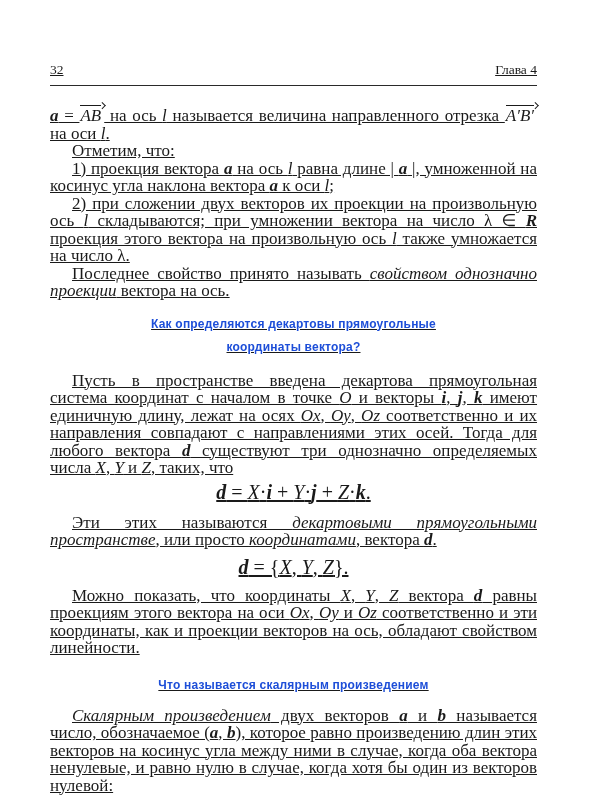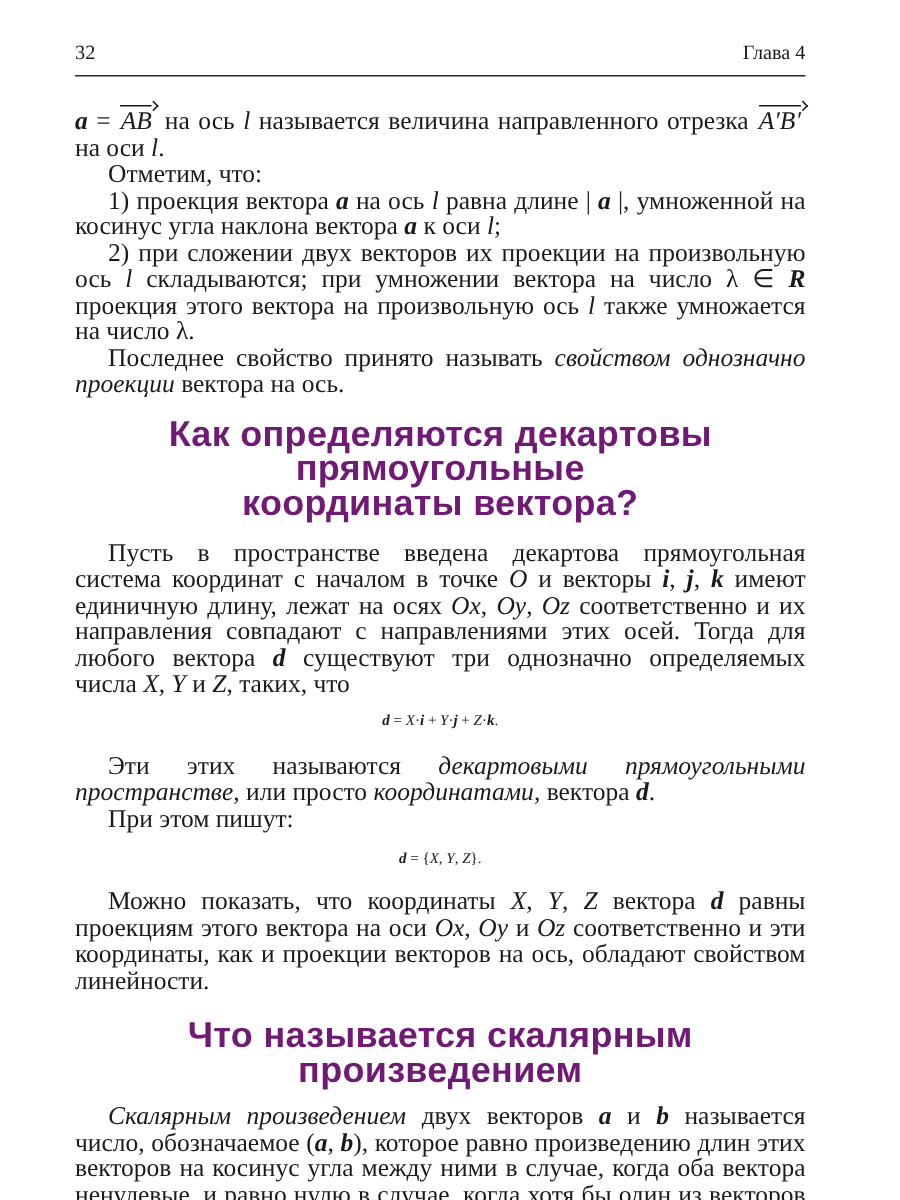--- a/index.html
+++ b/index.html
@@ -1,24 +1,25 @@
 <!DOCTYPE html>
 <html><head>
 <meta charset="utf-8">
 <style>
   html,body{margin:0;padding:0;background:#ffffff;}
   .page{
     position:relative;
     width:584px;height:800px;
     box-sizing:border-box;
-    padding:27px 47px 0 50px;
+    padding:62px 47px 0 50px;
     background:#ffffff;
     color:#1a1a1a;
     font-family:"Liberation Serif",serif;
     overflow:hidden;
+    text-decoration:underline;
   }
   
   .page-header{
     display:flex;justify-content:space-between;align-items:flex-end;
     font-size:13.5px;line-height:16px;
     padding-bottom:7px;
   }
   .header-rule{
     border:none;margin:0;
     border-top:1.6px solid #2a2a2a;
@@ -29,31 +30,31 @@
     font-size:17px;line-height:17.5px;
     text-align:justify;
   }
   .indent{text-indent:22px;}
   .first-p{margin-top:18px;}
   
   .section-heading{
     margin:13px 0 13px 0;
     font-family:"Liberation Sans",sans-serif;
     font-weight:bold;
-    font-size:24px;line-height:23px;
+    font-size:12px;line-height:23px;
     text-align:center;
     letter-spacing:0.2px;
-    color:#701a75;
+    color:#1d4ed8;
   }
   .section-heading .hline{display:block;}
   .heading-2{margin-top:17px;margin-bottom:10px;}
   
   .formula{
     margin:6px 0 12px 0;
-    font-size:10px;line-height:19px;
+    font-size:20px;line-height:19px;
     text-align:center;
   }
   .formula-2{margin-top:9px;margin-bottom:10px;}
   
   .run-r{font-style:normal;}
   .run-i{font-style:italic;}
   .run-bi{font-style:italic;font-weight:bold;}
   .run-vec{
     font-style:italic;
     position:relative;display:inline-block;
@@ -90,21 +91,20 @@
   <h2 class="section-heading">
     <span class="hline">Как определяются декартовы прямоугольные</span>
     <span class="hline">координаты вектора?</span>
   </h2>
 
   <p class="body-p indent"><span class="run-r">Пусть в пространстве введена декартова прямоугольная система координат с началом в точке </span><span class="run-i">O</span><span class="run-r"> и векторы </span><span class="run-bi">i</span><span class="run-r">, </span><span class="run-bi">j</span><span class="run-r">, </span><span class="run-bi">k</span><span class="run-r"> имеют единичную длину, лежат на осях </span><span class="run-i">Ox</span><span class="run-r">, </span><span class="run-i">Oy</span><span class="run-r">, </span><span class="run-i">Oz</span><span class="run-r"> соответственно и их направления совпадают с направлениями этих осей. Тогда для любого вектора </span><span class="run-bi">d</span><span class="run-r"> существуют три однозначно определяемых числа </span><span class="run-i">X</span><span class="run-r">, </span><span class="run-i">Y</span><span class="run-r"> и </span><span class="run-i">Z</span><span class="run-r">, таких, что</span></p>
 
   <div class="formula"><span class="run-bi">d</span><span class="run-r"> = </span><span class="run-i">X</span><span class="run-r">·</span><span class="run-bi">i</span><span class="run-r"> + </span><span class="run-i">Y</span><span class="run-r">·</span><span class="run-bi">j</span><span class="run-r"> + </span><span class="run-i">Z</span><span class="run-r">·</span><span class="run-bi">k</span><span class="run-r">.</span></div>
 
   <p class="body-p indent"><span class="run-r">Эти этих называются </span><span class="run-i">декартовыми прямоугольными пространстве</span><span class="run-r">, или просто </span><span class="run-i">координатами</span><span class="run-r">, вектора </span><span class="run-bi">d</span><span class="run-r">.</span></p>
-  <p class="body-p indent"><span class="run-r">При этом пишут:</span></p>
 
   <div class="formula formula-2"><span class="run-bi">d</span><span class="run-r"> = {</span><span class="run-i">X</span><span class="run-r">, </span><span class="run-i">Y</span><span class="run-r">, </span><span class="run-i">Z</span><span class="run-r">}.</span></div>
 
   <p class="body-p indent"><span class="run-r">Можно показать, что координаты </span><span class="run-i">X</span><span class="run-r">, </span><span class="run-i">Y</span><span class="run-r">, </span><span class="run-i">Z</span><span class="run-r"> вектора </span><span class="run-bi">d</span><span class="run-r"> равны проекциям этого вектора на оси </span><span class="run-i">Ox</span><span class="run-r">, </span><span class="run-i">Oy</span><span class="run-r"> и </span><span class="run-i">Oz</span><span class="run-r"> соответственно и эти координаты, как и проекции векторов на ось, обладают свойством линейности.</span></p>
 
   <h2 class="section-heading heading-2">
     <span class="hline">Что называется скалярным произведением</span>
   </h2>
 
   <p class="body-p indent"><span class="run-i">Скалярным произведением</span><span class="run-r"> двух векторов </span><span class="run-bi">a</span><span class="run-r"> и </span><span class="run-bi">b</span><span class="run-r"> называется число, обозначаемое (</span><span class="run-bi">a</span><span class="run-r">, </span><span class="run-bi">b</span><span class="run-r">), которое равно произведению длин этих векторов на косинус угла между ними в случае, когда оба вектора ненулевые, и равно нулю в случае, когда хотя бы один из векторов нулевой:</span></p>

